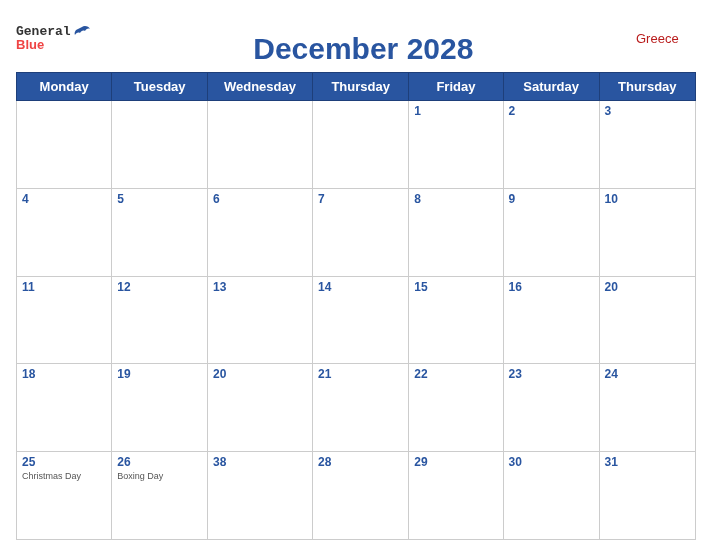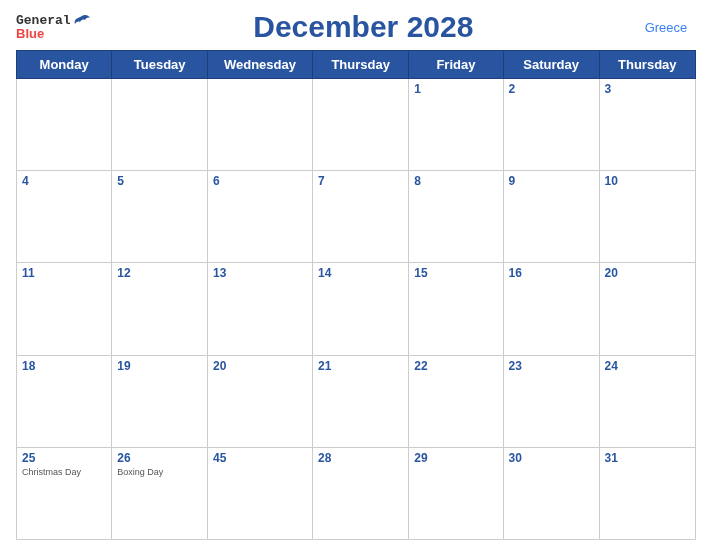--- a/index.html
+++ b/index.html
@@ -33,26 +33,27 @@
       align-items: center;
       gap: 2px;
     }
 
     .month-title {
       font-size: 30px;
       font-weight: bold;
       color: #2955a0;
       text-align: center;
       flex: 1;
+      margin-top: 22px;
     }
 
     .country-label {
       font-size: 13px;
-      color: #3b82f6;
-      text-align: center;
+      color: #b91c1c;
+      text-align: left;
       min-width: 60px;
     }
 
     .calendar {
       width: 100%;
       border-collapse: collapse;
       flex: 1;
     }
 
     .calendar th {
@@ -211,21 +212,21 @@
       <tr>
         <td>
           <span class="day-number">25</span>
           <span class="holiday-text">Christmas Day</span>
         </td>
         <td>
           <span class="day-number">26</span>
           <span class="holiday-text">Boxing Day</span>
         </td>
         <td>
-          <span class="day-number">45</span>
+          <span class="day-number">38</span>
         </td>
         <td>
           <span class="day-number">28</span>
         </td>
         <td>
           <span class="day-number">29</span>
         </td>
         <td>
           <span class="day-number">30</span>
         </td>

